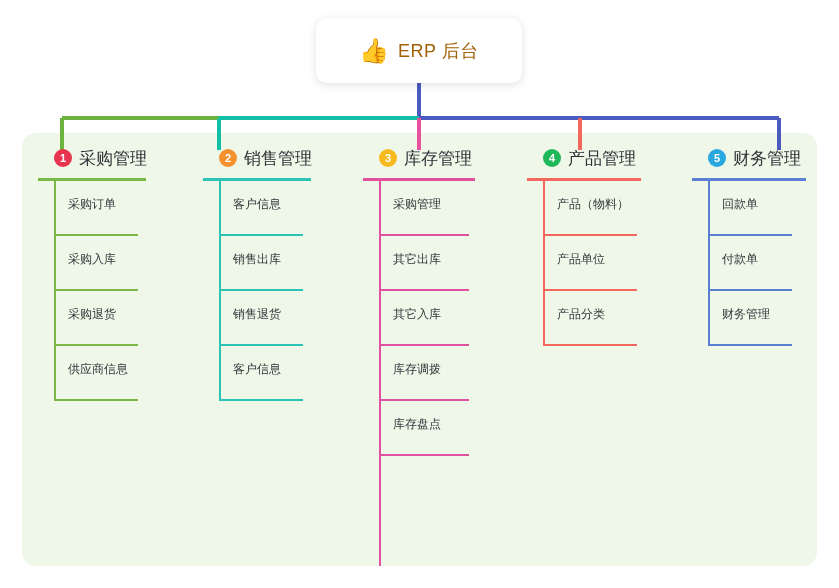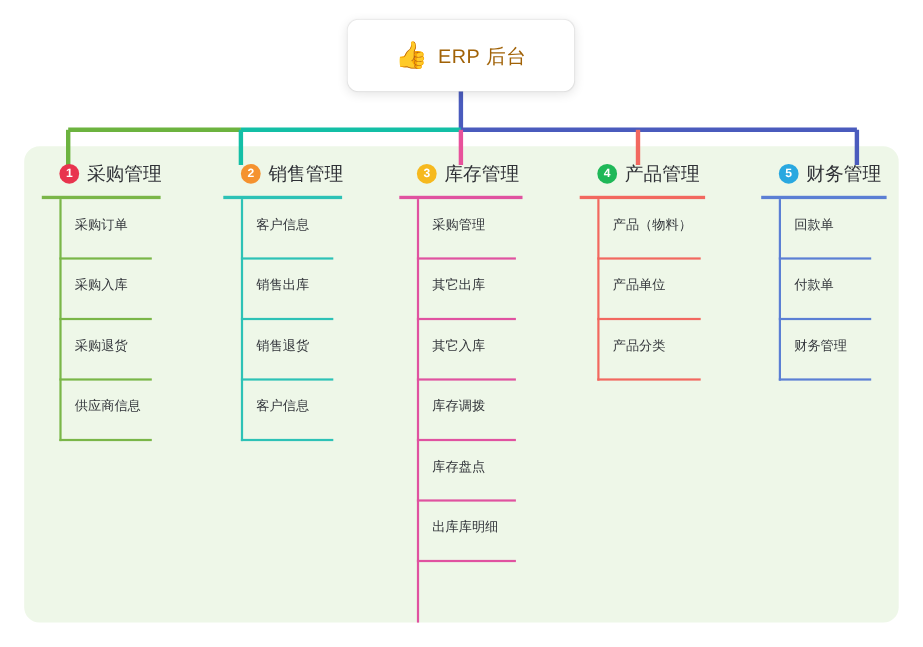--- a/index.html
+++ b/index.html
@@ -178,24 +178,20 @@
             <div class="item-rule" style="background: rgb(224, 82, 160); width: 90px;"></div>
           </div>
           <div class="item">
             <span class="item-label">库存调拨</span>
             <div class="item-rule" style="background: rgb(224, 82, 160); width: 90px;"></div>
           </div>
           <div class="item">
             <span class="item-label">库存盘点</span>
             <div class="item-rule" style="background: rgb(224, 82, 160); width: 90px;"></div>
           </div>
-          <div class="item">
-            <span class="item-label">出库库明细</span>
-            <div class="item-rule" style="background: rgb(224, 82, 160); width: 90px;"></div>
-          </div>
         </div>
       </div>
       <div class="col" style="left: 527px; width: 150px;">
         <div class="col-head">
           <span class="badge" style="background: rgb(31, 184, 88);">4</span>
           <span class="head-label">产品管理</span>
         </div>
         <div class="head-rule" style="background: rgb(242, 104, 95); width: 114px; margin-left: 0px;"></div>
         <div class="items">
           <div class="col-spine" style="background: rgb(242, 104, 95); height: 165px;"></div>

